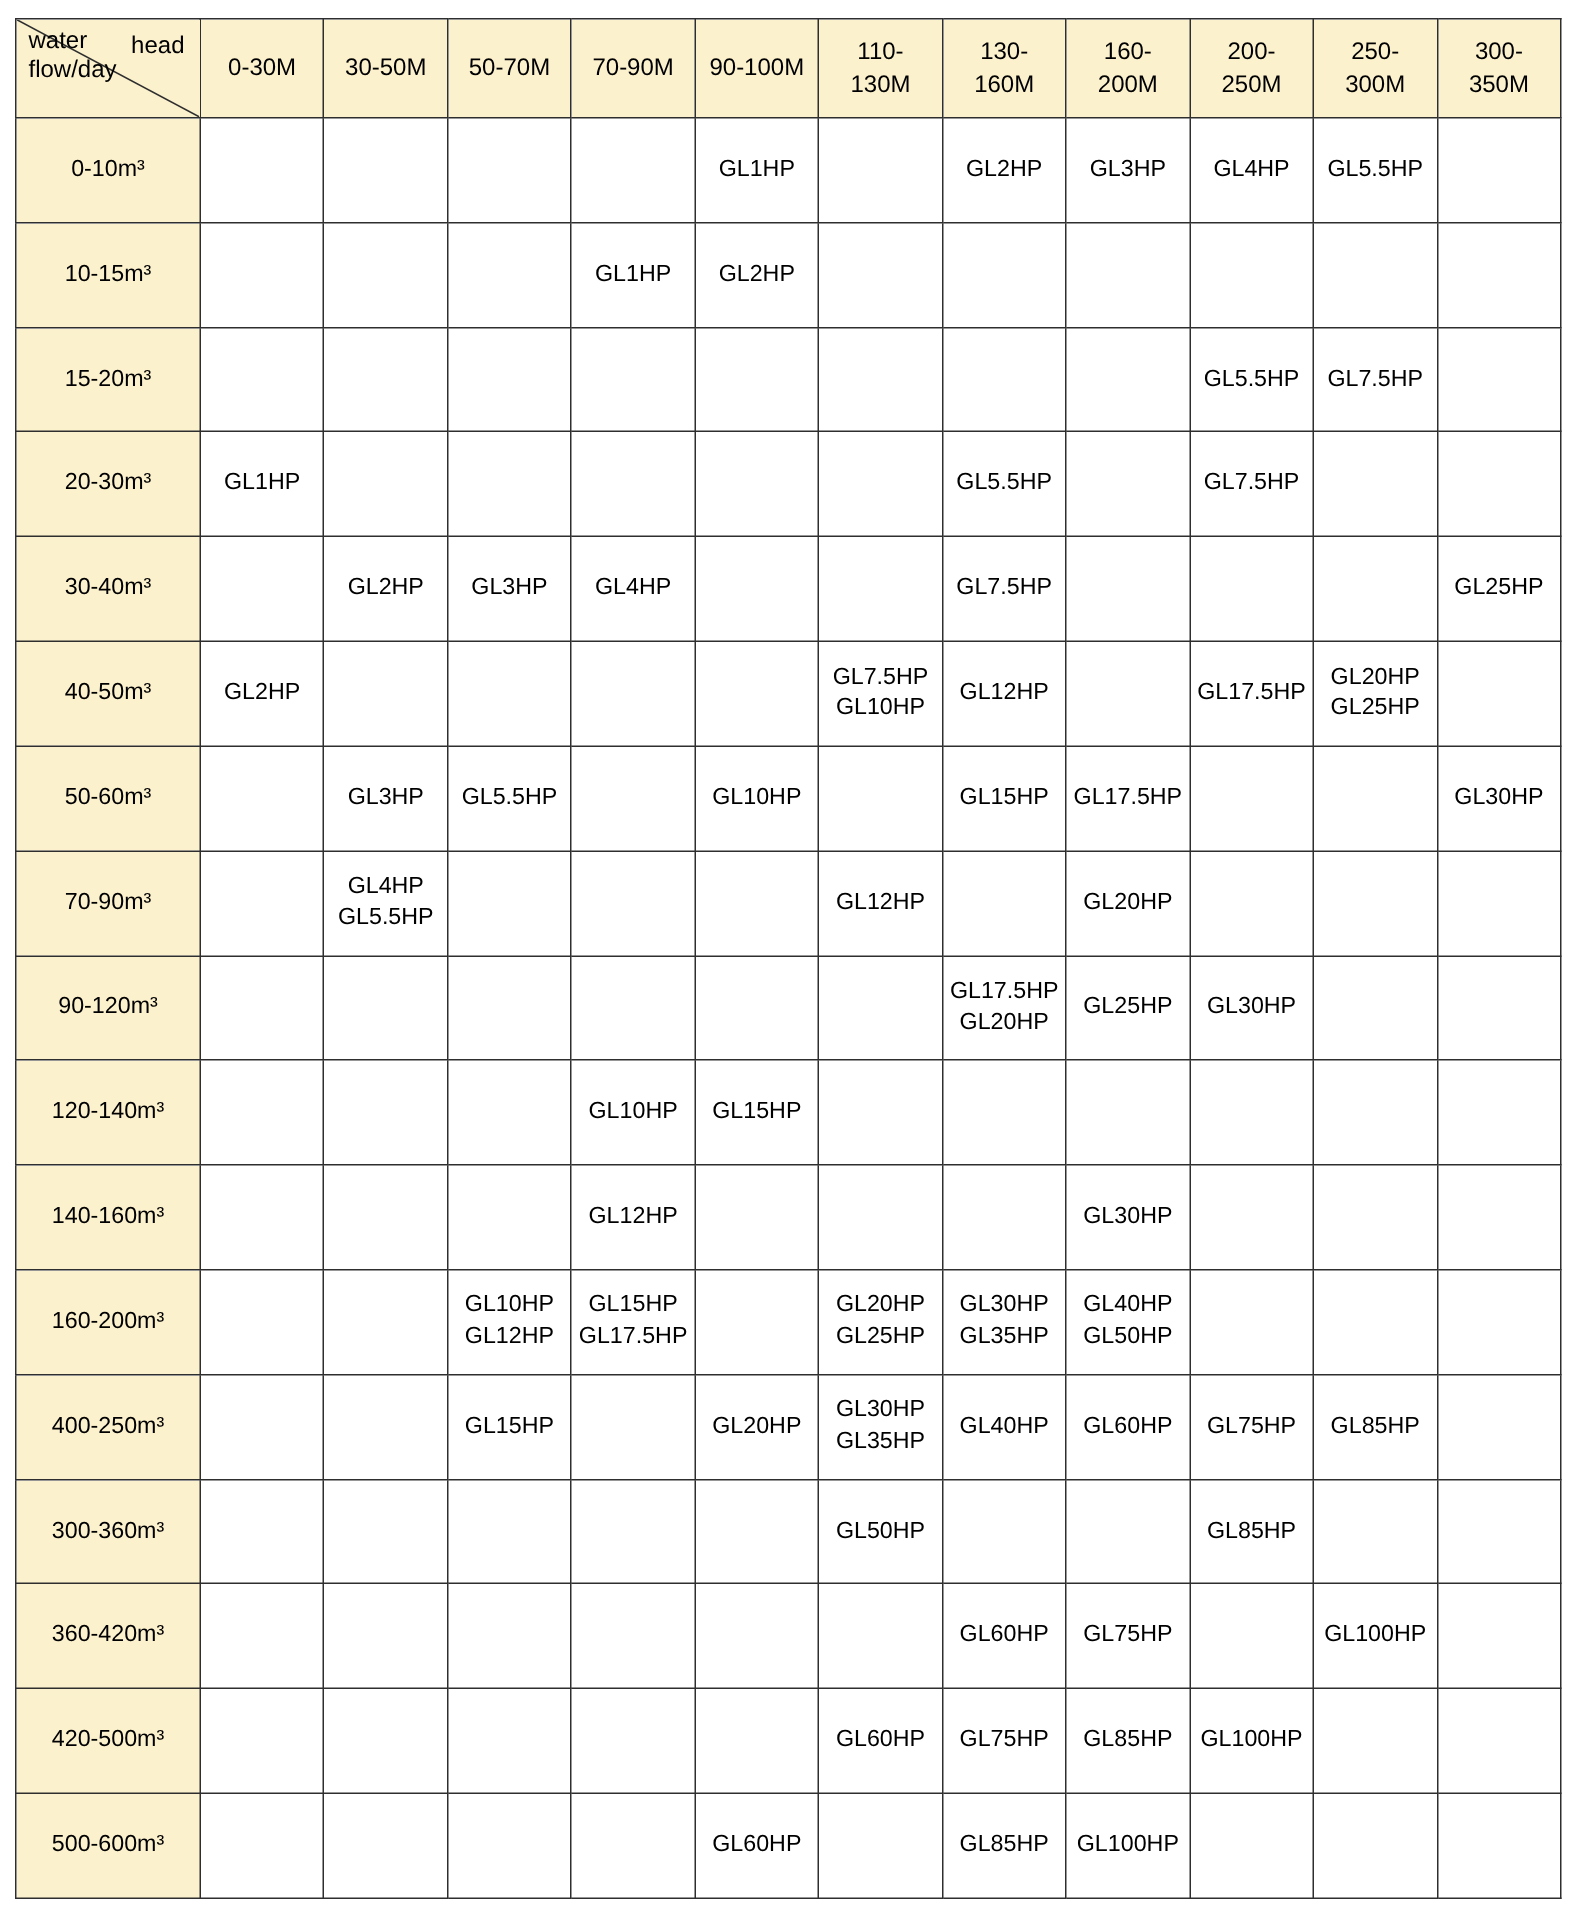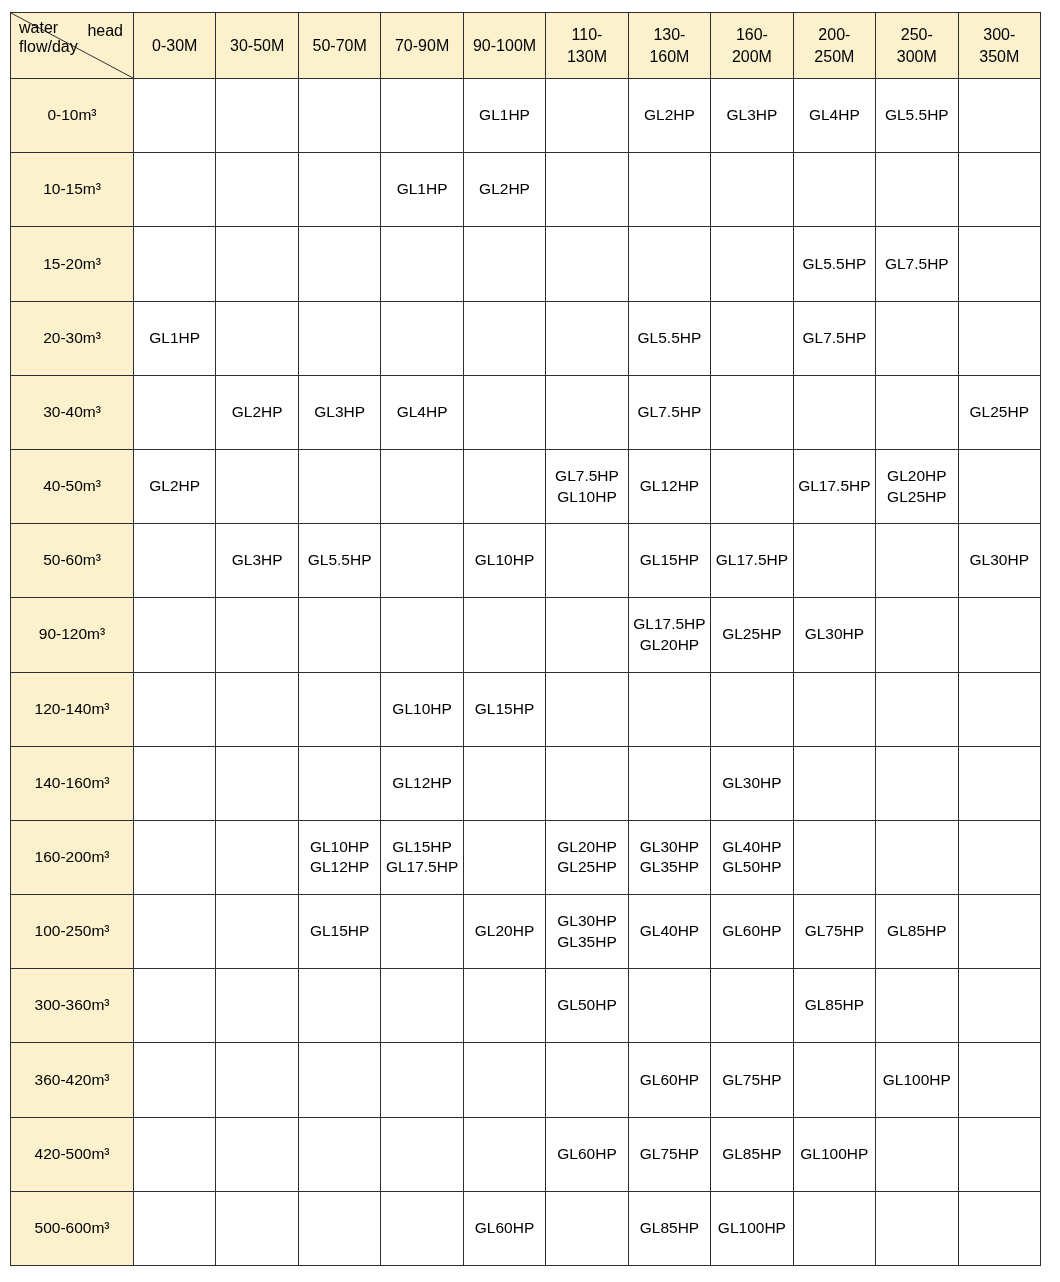--- a/index.html
+++ b/index.html
@@ -218,20 +218,35 @@
           <td></td>
           <td>GL10HP</td>
           <td></td>
           <td>GL15HP</td>
           <td>GL17.5HP</td>
           <td></td>
           <td></td>
           <td>GL30HP</td>
         </tr>
         <tr>
+          <th>70-90m³</th>
+          <td></td>
+          <td>GL4HP
+GL5.5HP</td>
+          <td></td>
+          <td></td>
+          <td></td>
+          <td>GL12HP</td>
+          <td></td>
+          <td>GL20HP</td>
+          <td></td>
+          <td></td>
+          <td></td>
+        </tr>
+        <tr>
           <th>90-120m³</th>
           <td></td>
           <td></td>
           <td></td>
           <td></td>
           <td></td>
           <td></td>
           <td>GL17.5HP
 GL20HP</td>
           <td>GL25HP</td>
@@ -280,21 +295,21 @@
 GL25HP</td>
           <td>GL30HP
 GL35HP</td>
           <td>GL40HP
 GL50HP</td>
           <td></td>
           <td></td>
           <td></td>
         </tr>
         <tr>
-          <th>100-250m³</th>
+          <th>400-250m³</th>
           <td></td>
           <td></td>
           <td>GL15HP</td>
           <td></td>
           <td>GL20HP</td>
           <td>GL30HP
 GL35HP</td>
           <td>GL40HP</td>
           <td>GL60HP</td>
           <td>GL75HP</td>

